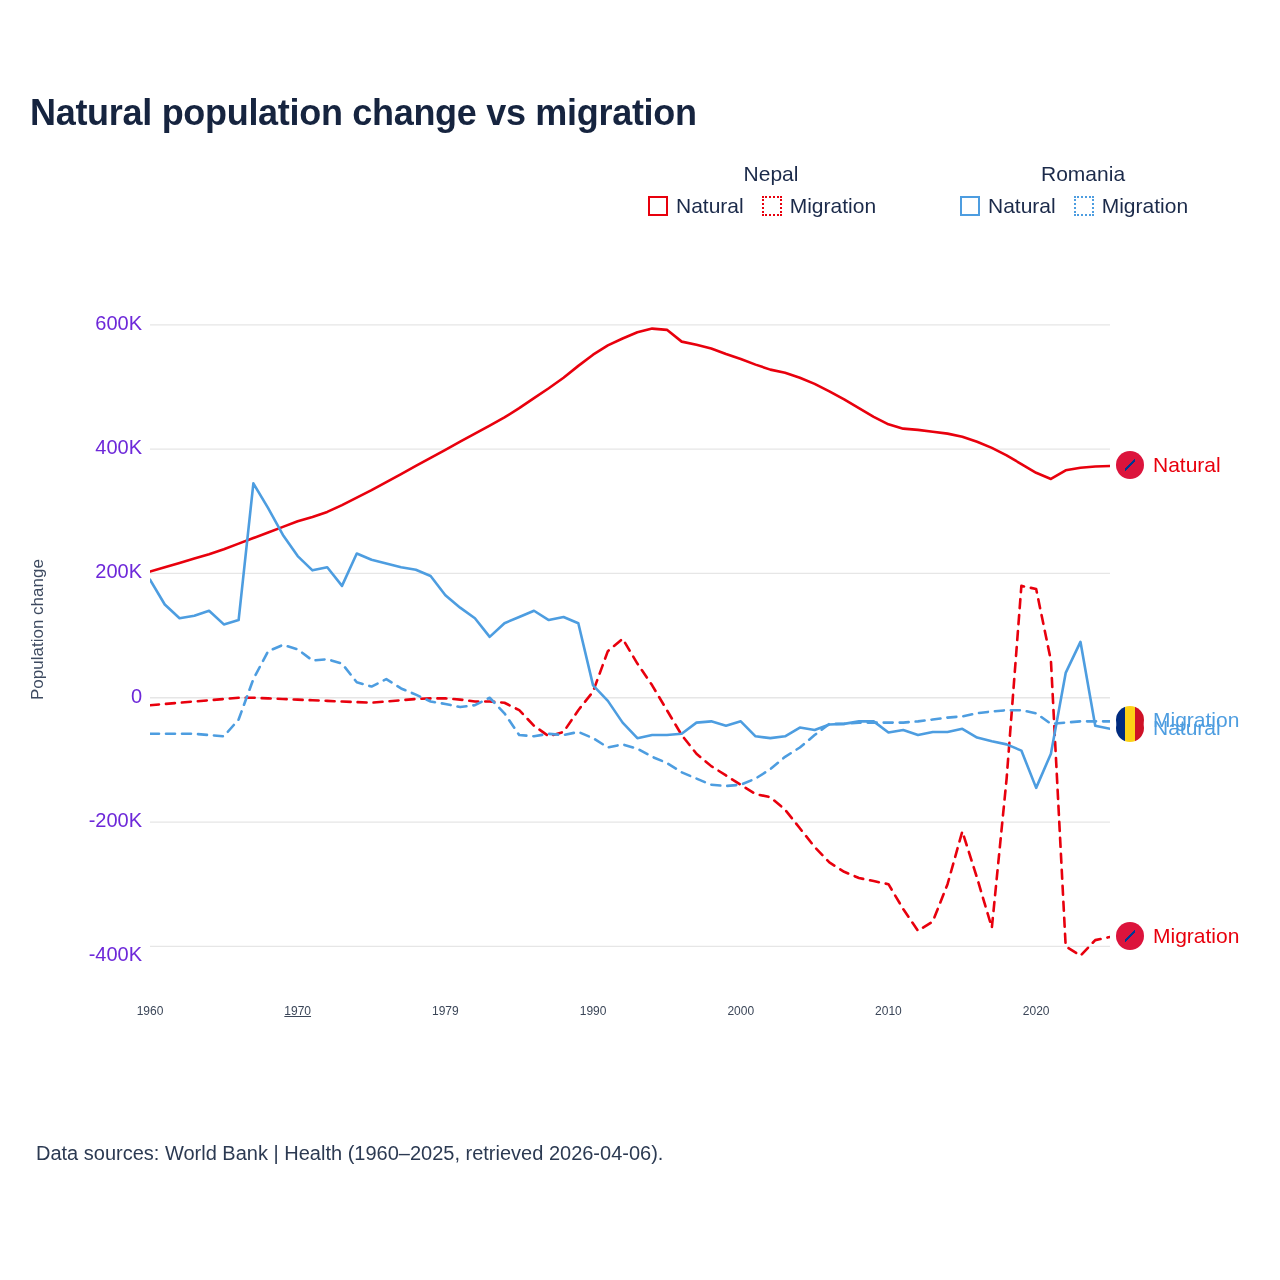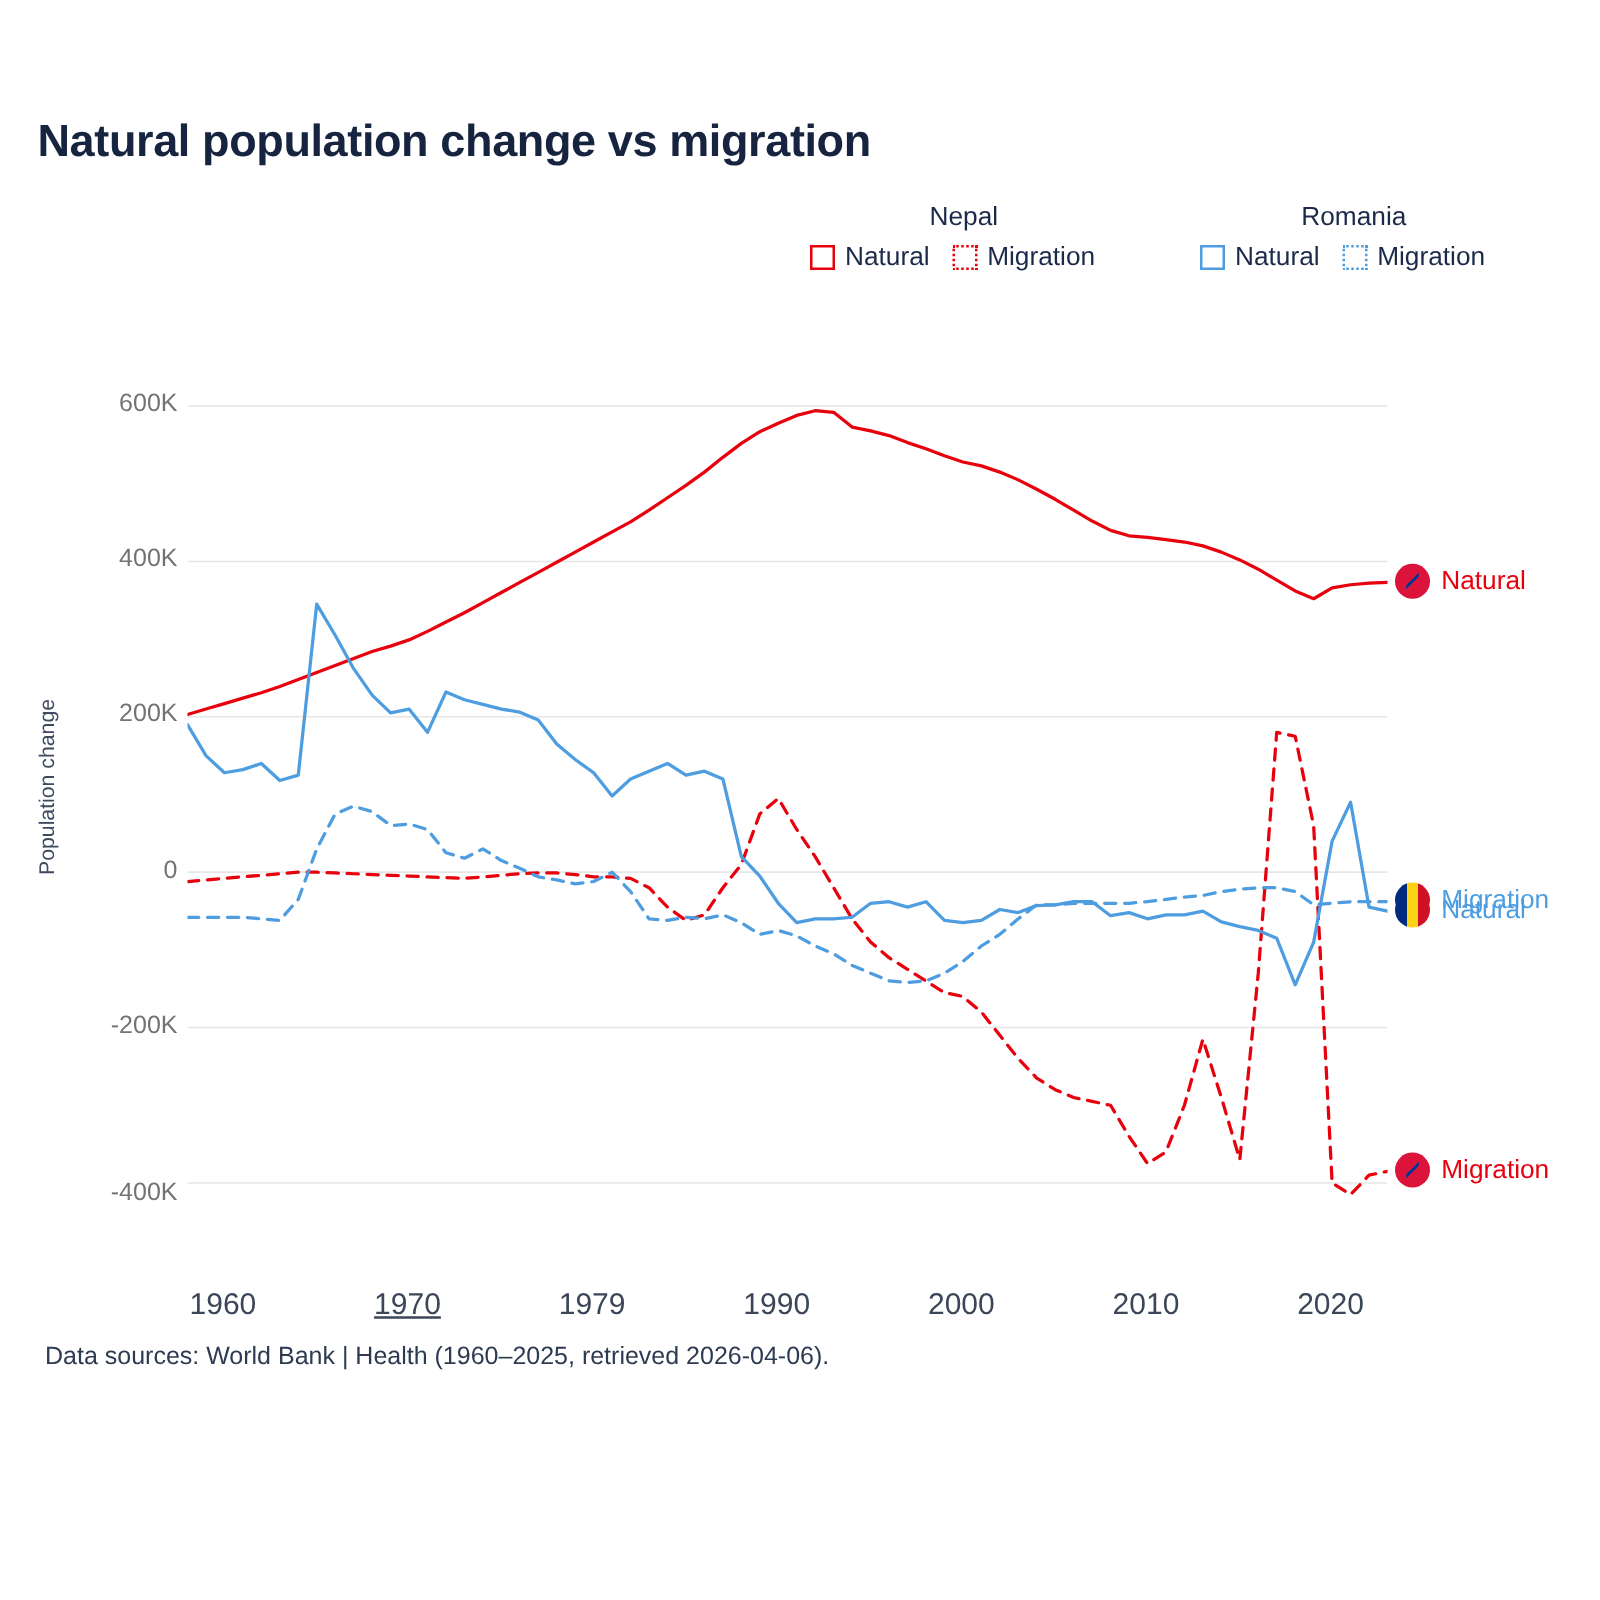--- a/index.html
+++ b/index.html
@@ -90,30 +90,30 @@
     transform: rotate(-90deg);
     transform-origin: 0 0;
     font-size: 17px;
     color: #3d4a60;
     white-space: nowrap;
   }
   .ytick {
     position: absolute;
     right: 1138px;
     font-size: 20px;
-    color: #737373;
+    color: #6d28d9;
     text-align: right;
     white-space: nowrap;
   }
   .xtick {
     position: absolute;
-    top: 1030px;
-    font-size: 24px;
+    top: 1004px;
+    font-size: 12px;
     color: #3b4658;
-    text-align: right;
+    text-align: center;
     width: 110px;
     margin-left: -55px;
   }
   
   .end-label {
     position: absolute;
     font-size: 21px;
     white-space: nowrap;
     display: flex;
     align-items: center;
@@ -138,21 +138,21 @@
     background:
       linear-gradient(135deg, transparent 45%, #003893 45%, #003893 55%, transparent 55%);
   }
   .flag-ro {
     background: linear-gradient(to right, #002b7f 0 33.3%, #fcd116 33.3% 66.6%, #ce1126 66.6% 100%);
   }
 
   .footer {
     position: absolute;
     left: 36px;
-    top: 1068px;
+    top: 1136px;
     font-size: 20px;
     color: #2c3a52;
     line-height: 34px;
   }
 </style>
 </head>
 <body>
 
 <div id="chart-root">
 

